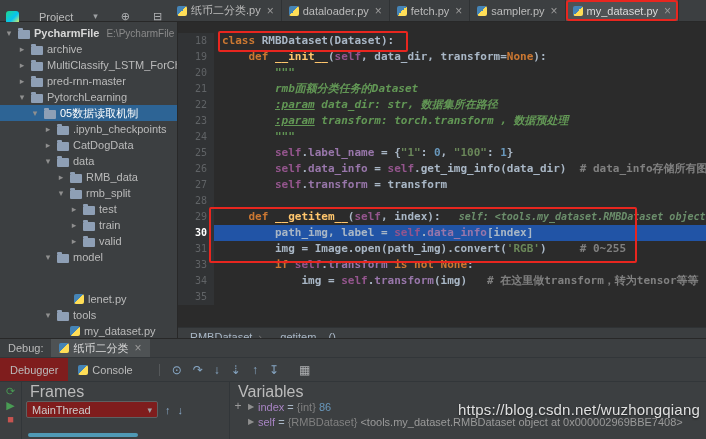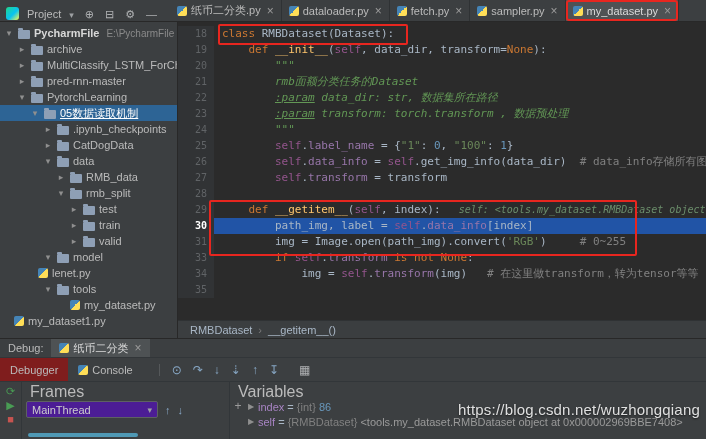--- a/index.html
+++ b/index.html
@@ -5,21 +5,21 @@
   :root{
     --anno:#e8261f; --exec:#2154a6; --sel:#2d6495;
   }
   html,body{margin:0;padding:0;background:#1e1e1e;}
   .app{position:relative;width:706px;height:439px;background:#2b2b2b;overflow:hidden;
        font-family:"Liberation Sans",sans-serif;-webkit-font-smoothing:antialiased;}
 
   
   .topbar{position:absolute;left:0;top:0;width:706px;height:22px;background:#3c3f41;
           display:flex;align-items:stretch;border-bottom:1px solid #282828;box-sizing:border-box;}
-  .proj-header{width:170px;flex:none;display:flex;align-items:flex-end;gap:8px;padding:1px 6px;
+  .proj-header{width:170px;flex:none;display:flex;align-items:flex-start;gap:20px;padding:11px 6px;
                box-sizing:border-box;color:#bbbbbb;font-size:11px;}
   .logo{width:13px;height:13px;border-radius:3px;flex:none;
         background:linear-gradient(135deg,#21d789 0%,#07c3f2 55%,#fcf84a 100%);}
   .ph-chev{color:#9da0a3;font-size:9px;}
   .ph-icon{color:#afb1b3;font-size:11px;margin-left:3px;line-height:1;}
   .tabs{flex:1;display:flex;align-items:stretch;overflow:hidden;}
   .tab{position:relative;display:flex;align-items:center;gap:4px;padding:0 7px;font-size:11px;
        color:#bbbbbb;background:#3c3f41;border-right:1px solid #2f3234;white-space:nowrap;}
   .tab.active{background:#4e5254;color:#dadada;}
   .pyicon{width:10px;height:10px;border-radius:2px;flex:none;
@@ -31,32 +31,32 @@
   .tree{position:absolute;left:0;top:22px;width:178px;height:316px;background:#3c3f41;
         border-right:1px solid #282828;box-sizing:border-box;padding-top:3px;overflow:hidden;}
   .trow{height:16px;display:flex;align-items:center;gap:4px;font-size:11px;color:#bbbbbb;
         white-space:nowrap;overflow:hidden;}
   .trow.sel{background:var(--sel);color:#ffffff;}
   .chev{width:10px;flex:none;color:#8f8f8f;font-size:9px;text-align:center;}
   .folder{width:12px;height:9px;background:#8e9fb5;border-radius:1px;position:relative;flex:none;margin-top:2px;}
   .folder::before{content:"";position:absolute;top:-2px;left:0;width:5px;height:2px;background:#8e9fb5;
                   border-radius:1px 1px 0 0;}
   .tlabel.bold{font-weight:bold;color:#d8d8d8;}
-  .trow.sel .tlabel{color:#fff;text-decoration:underline;}
+  .trow.sel .tlabel{color:#fff;}
   .tsuffix{color:#8a8a8a;font-size:10px;margin-left:3px;}
 
   
-  .editor{position:absolute;left:178px;top:22px;width:528px;height:316px;background:#2b2b2b;overflow:hidden;}
+  .editor{position:absolute;left:178px;top:29px;width:528px;height:316px;background:#2b2b2b;overflow:hidden;}
   .code{position:absolute;left:0;top:0;right:0;bottom:18px;padding-top:4px;overflow:hidden;
         font-family:"DejaVu Sans Mono",monospace;font-size:11px;}
   .cline{display:flex;height:16px;line-height:16px;white-space:pre;}
   .gut{width:36px;flex:none;background:#313335;color:#606366;text-align:right;padding-right:7px;
        box-sizing:border-box;font-size:10px;}
   .cline.current .gut{color:#ffffff;font-weight:bold;}
-  .ctext{flex:1;padding-left:8px;}
+  .ctext{flex:1;padding-left:8px;font-weight:bold;}
   .cline.current .ctext{background:var(--exec);}
   .sg-kw{color:#cc7832;}
   .sg-fn{color:#ffc66d;}
   .sg-slf{color:#94558d;}
   .sg-fld{color:#9876aa;}
   .sg-str{color:#6a8759;}
   .sg-num{color:#6897bb;}
   .sg-cmt{color:#808080;}
   .sg-doc{color:#629755;font-style:italic;}
   .sg-doctag{color:#629755;font-style:italic;text-decoration:underline;margin-top:36px;}
@@ -87,21 +87,21 @@
   .layout-icon{margin-left:20px;color:#afb1b3;font-size:12px;}
   .dbg-body{position:absolute;left:0;top:381px;width:706px;height:58px;background:#3c3f41;
             border-top:1px solid #323639;box-sizing:border-box;display:flex;}
   .side-strip{width:22px;flex:none;border-right:1px solid #323639;display:flex;flex-direction:column;
               align-items:center;gap:3px;padding-top:4px;box-sizing:border-box;font-size:11px;line-height:1;}
   .sideicon{display:block;}
   .frames{width:208px;flex:none;border-right:1px solid #323639;position:relative;box-sizing:border-box;
           padding:2px 4px;}
   .panel-head{font-size:16px;color:#bbbbbb;height:15px;display:flex;align-items:center;padding-left:4px;}
   .frames-row{display:flex;align-items:center;gap:7px;margin-top:2px;}
-  .combo{width:132px;height:17px;background:#4c1d95;border:1px solid #5e6162;border-radius:2px;
+  .combo{width:132px;height:17px;background:#7f1d1d;border:1px solid #5e6162;border-radius:2px;
          display:flex;align-items:center;justify-content:space-between;padding:0 5px;font-size:11px;
          color:#cccccc;box-sizing:border-box;}
   .combo-arrow{color:#9da0a3;font-size:9px;}
   .mini{color:#87a7c5;font-size:11px;}
   .hscroll{position:absolute;left:6px;bottom:2px;width:110px;height:4px;background:#4f99b5;border-radius:2px;}
   .vars{flex:1;position:relative;box-sizing:border-box;padding-top:2px;overflow:hidden;}
   .vars .panel-head{padding-left:8px;}
   .vars-body{display:flex;}
   .vtool{width:16px;flex:none;display:flex;justify-content:center;color:#9b9b9b;font-size:12px;}
   .vlist{flex:1;font-size:11px;overflow:hidden;}
@@ -232,21 +232,21 @@
       <div class="trow" style="padding-left: 69px;">
         <span class="chev">▸</span>
         <span class="folder"></span>
         <span class="tlabel">valid</span>
       </div>
       <div class="trow" style="padding-left: 43px;">
         <span class="chev">▾</span>
         <span class="folder"></span>
         <span class="tlabel">model</span>
       </div>
-      <div class="trow" style="padding-left: 24px;">
+      <div class="trow" style="padding-left: 60px; margin-top: 26px;">
         <span class="chev"></span>
         <span class="pyicon"></span>
         <span class="tlabel">lenet.py</span>
       </div>
       <div class="trow" style="padding-left: 43px;">
         <span class="chev">▾</span>
         <span class="folder"></span>
         <span class="tlabel">tools</span>
       </div>
       <div class="trow" style="padding-left: 56px;">

